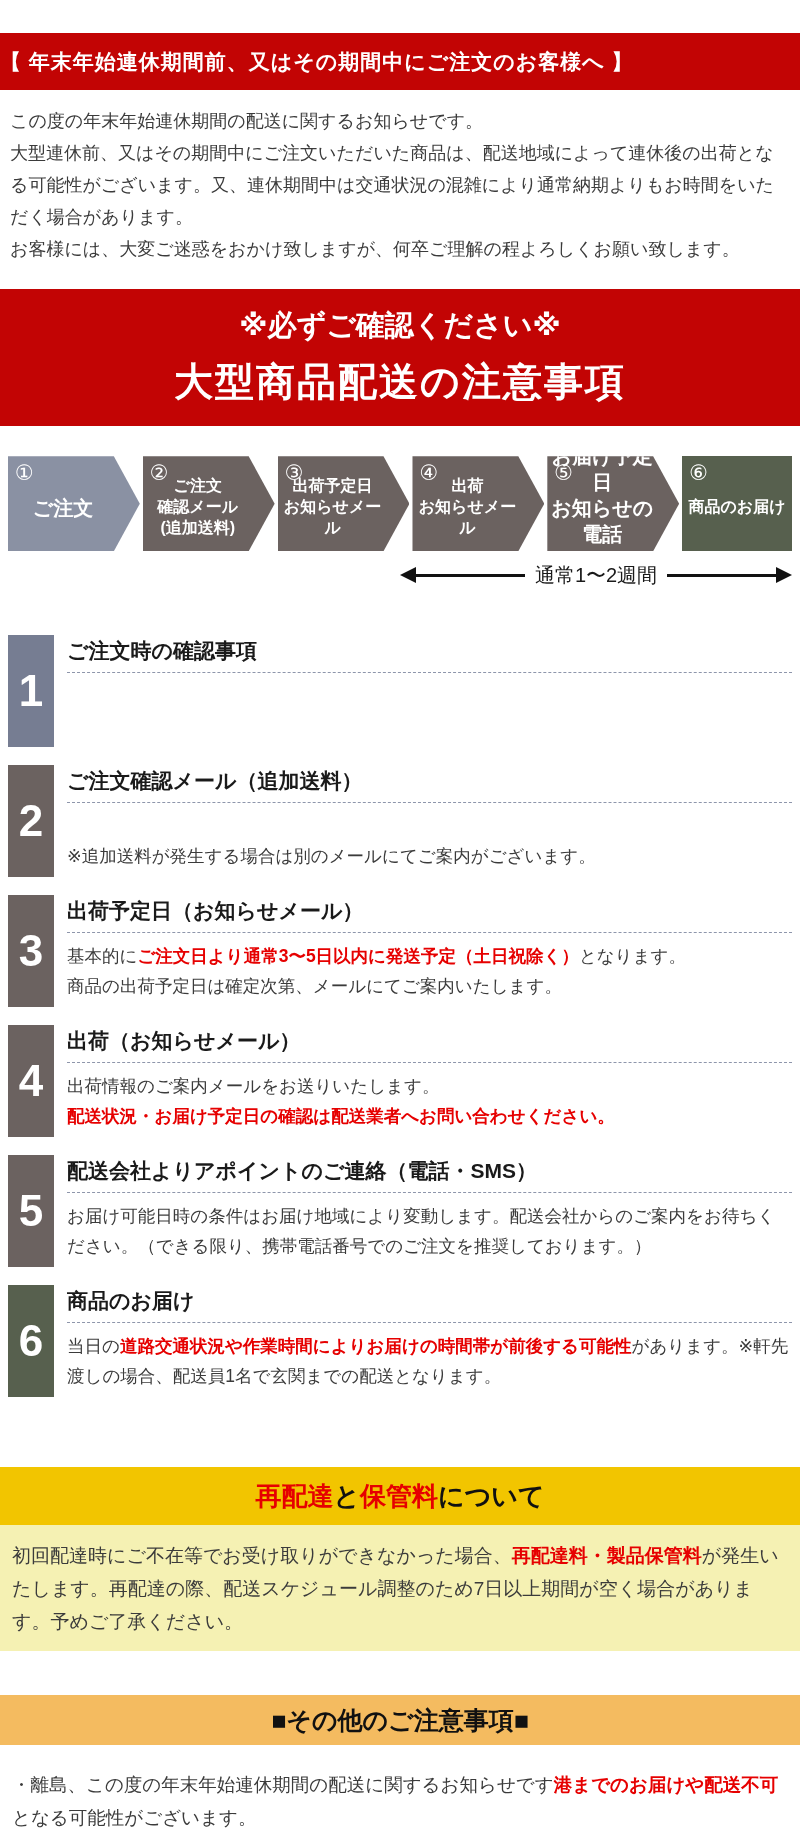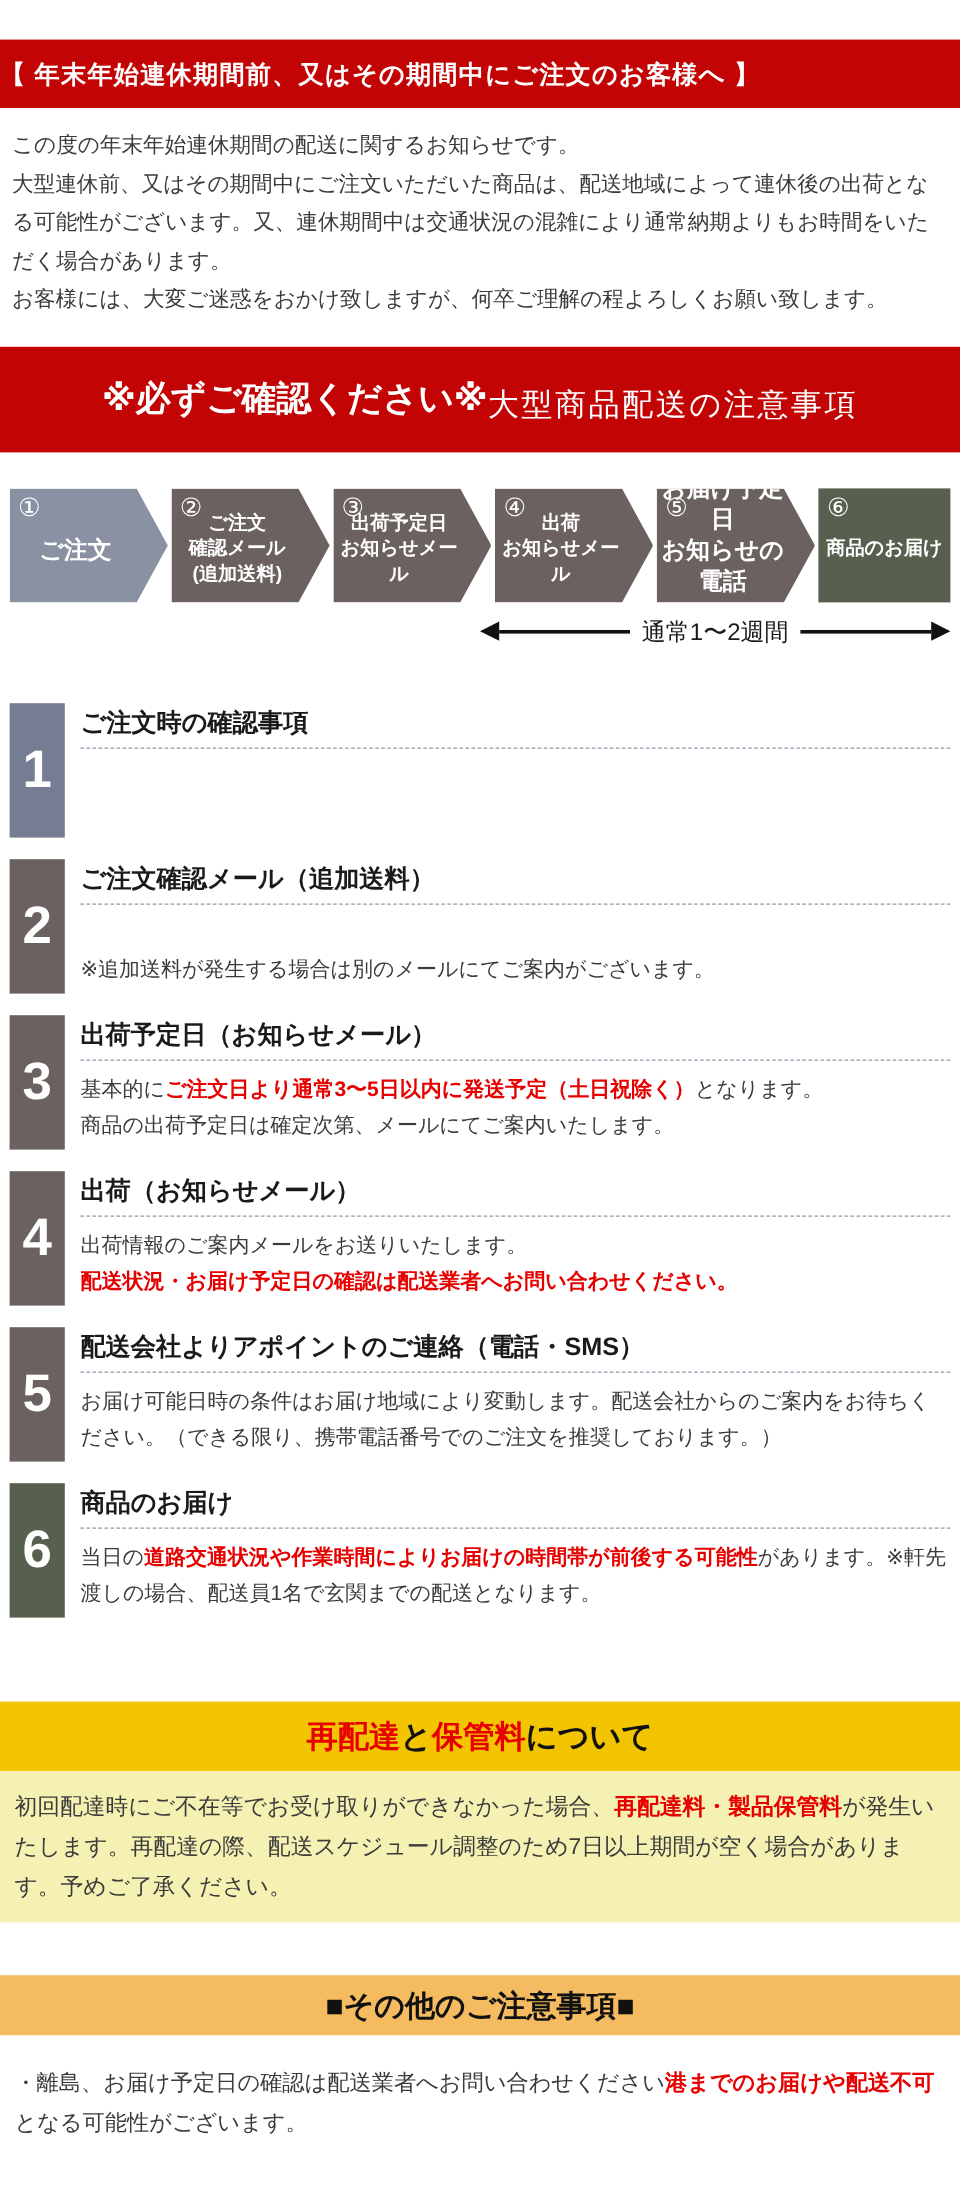--- a/index.html
+++ b/index.html
@@ -18,26 +18,26 @@
     display:flex; align-items:center; justify-content:flex-start;
     letter-spacing:1px;
   }
   
   .intro { padding:15px 10px 0 10px; font-size:18px; line-height:1.78; }
   .intro p.first { white-space:pre-line; }
   .intro p.second { }
 
   
   .attention-banner {
-    margin-top:24px; height:88px; background:#c20404;
-    color:#ffffff; display:flex; 
+    margin-top:24px; height:137px; background:#c20404;
+    color:#ffffff; display:flex; flex-direction:column;
     align-items:center; justify-content:center;
   }
   .attention-banner .l1 { font-size:29px; font-weight:bold; }
-  .attention-banner .l2 { font-size:26px; font-weight:normal; margin-top:9px; letter-spacing:2px; }
+  .attention-banner .l2 { font-size:39px; font-weight:bold; margin-top:9px; letter-spacing:2px; }
 
   
   .flow { margin:30px 8px 0 8px; display:flex; gap:3px; height:95px; }
   .step {
     position:relative; flex:1 1 0; color:#ffffff;
     display:flex; align-items:center; justify-content:center;
     text-align:center; font-size:16px; font-weight:bold; line-height:1.3;
     white-space:pre-line;
   }
   .step.arrow {
@@ -206,13 +206,13 @@
 </div>
 
 <div class="redelivery-title">
   <span><span class="em-red">再配達</span><span>と</span><span class="em-red">保管料</span><span>について</span></span>
 </div>
 <div class="redelivery-body"><span>初回配達時にご不在等でお受け取りができなかった場合、</span><span class="em-red">再配達料・製品保管料</span><span>が発生いたします。再配達の際、配送スケジュール調整のため7日以上期間が空く場合があります。予めご了承ください。</span></div>
 
 <div class="other-title">
   <span>■その他のご注意事項■</span>
 </div>
-<div class="other-body"><span>・離島、お届け予定日の確認は配送業者へお問い合わせください</span><span class="em-red">港までのお届けや配送不可</span><span>となる可能性がございます。</span></div>
+<div class="other-body"><span>・離島、この度の年末年始連休期間の配送に関するお知らせです</span><span class="em-red">港までのお届けや配送不可</span><span>となる可能性がございます。</span></div>
 
 </body></html>

